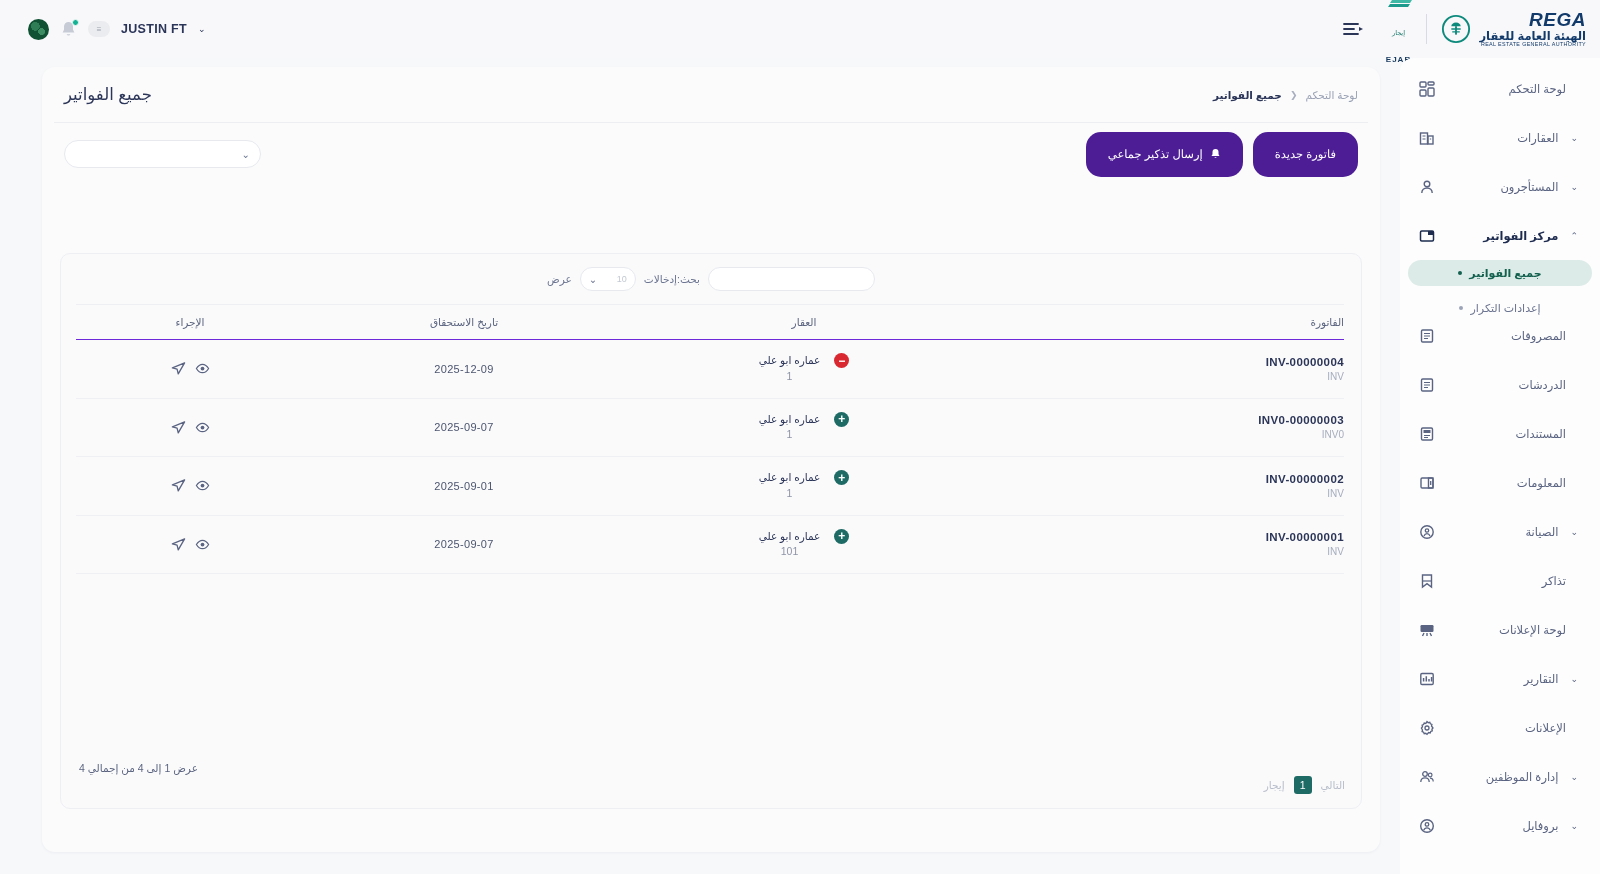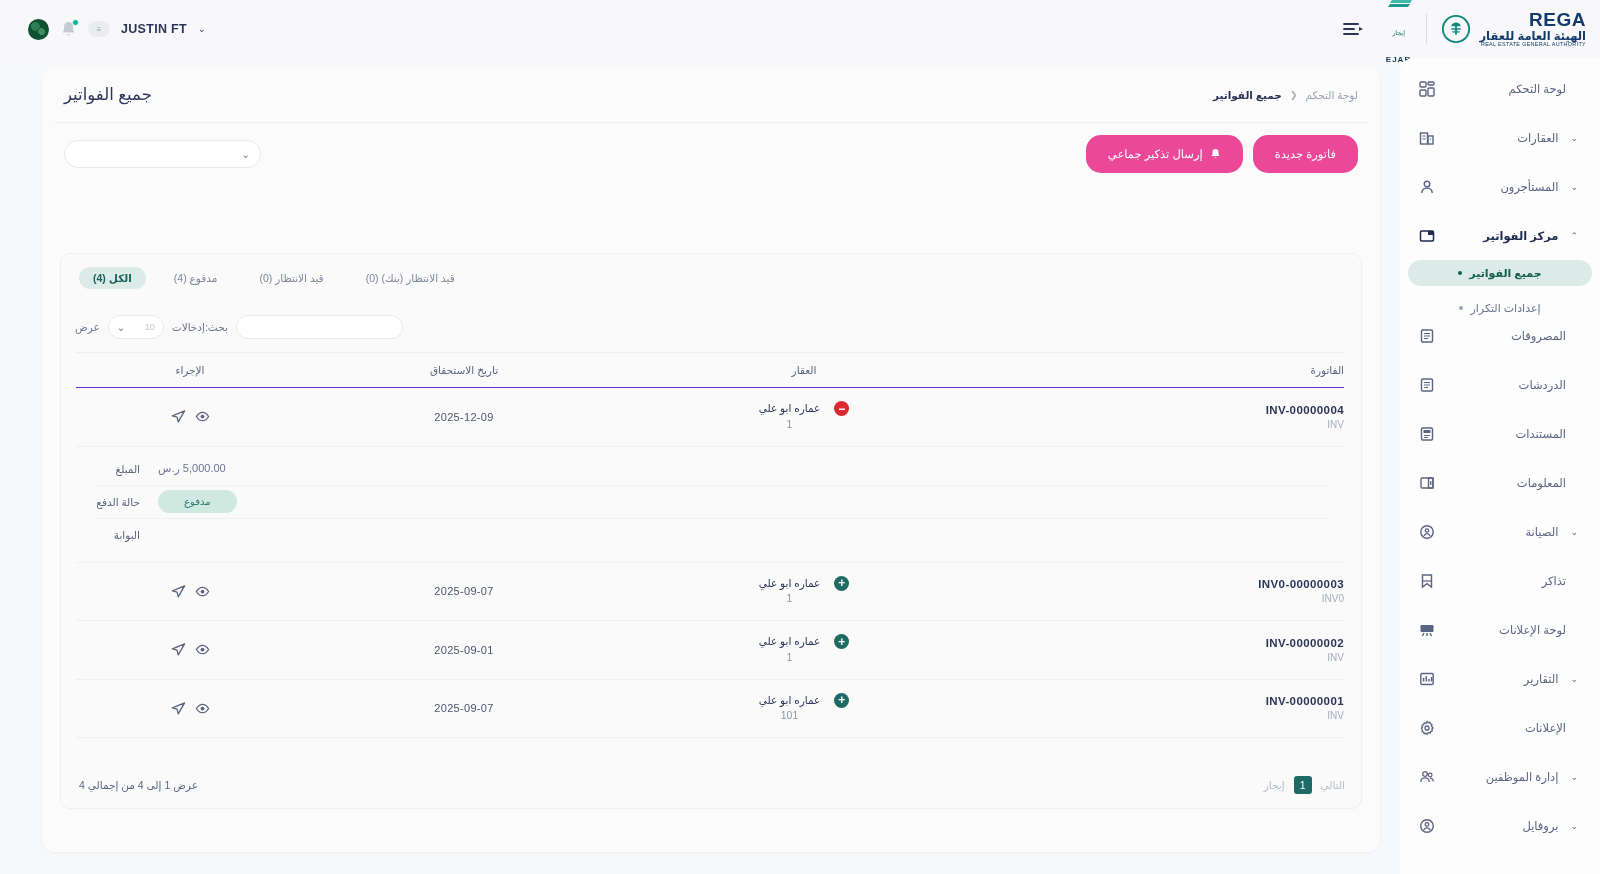--- a/index.html
+++ b/index.html
@@ -19,21 +19,21 @@
   }
   .topbar-right {
     position: absolute; right: 14px; top: 0; height: 58px;
     display: flex; align-items: center; gap: 14px;
   }
   .rega-logo { display: flex; align-items: center; gap: 9px; }
   .rega-mark { width: 30px; height: 30px; }
   .rega-texts { display: flex; flex-direction: column; line-height: 1.05; }
   .rega-en {
     font-size: 19px; font-weight: bold; color: #123a6b;
-    letter-spacing: .5px; font-family: "Liberation Sans", sans-serif;
+    letter-spacing: .5px; font-family: "Liberation Sans", sans-serif; font-style: italic;
   }
   .rega-ar { font-size: 11.5px; font-weight: bold; color: #123a6b; }
   .rega-sub { font-size: 5.4px; color: #123a6b; letter-spacing: .35px; }
   .vdiv { width: 1px; height: 30px; background: #d8dbe2; }
   .ejar-logo { display: flex; flex-direction: column; align-items: center; gap: 18px; }
   .ejar-ar { font-size: 6.5px; color: #14766a; letter-spacing: .4px; }
   .ejar-en { font-size: 8px; color: #173a5e; font-weight: bold; letter-spacing: 1px; }
   .hamburger {
     width: 22px; height: 18px; margin-right: 8px; margin-left: 10px;
     cursor: pointer;
@@ -140,22 +140,22 @@
   }
   .sel-box {
     width: 197px; height: 28px; background: #fff;
     border: 1px solid #e7e9ee; border-radius: 14px;
     display: flex; align-items: center; padding: 0 10px;
     cursor: pointer;
   }
   .sel-caret { font-size: 10px; color: #6b7490; }
   .btn-group { display: flex; align-items: center; gap: 10px; flex-direction: row-reverse; }
   .btn {
-    height: 38px; border-radius: 15px; border: none;
-    background: #ec4899; color: #fff; font-size: 11.5px;
+    height: 45px; border-radius: 15px; border: none;
+    background: #4c1d95; color: #fff; font-size: 11.5px;
     display: flex; align-items: center; justify-content: center;
     gap: 7px; padding: 0 22px; cursor: pointer;
     font-family: "Liberation Sans", sans-serif;
     flex-direction: row-reverse;
   }
 
   
   .panel {
     position: absolute; top: 186px; right: 18px;
     width: 1302px; height: 556px;
@@ -167,21 +167,21 @@
     gap: 14px; padding: 0 18px; flex-direction: row-reverse;
   }
   .tab {
     font-size: 10.5px; color: #7e869a; padding: 5px 14px;
     border-radius: 13px; cursor: pointer; white-space: nowrap;
   }
   .tab.active { background: #dcebe7; color: #17635b; font-weight: bold; }
 
   .ctrls {
     height: 50px; padding: 0 14px; display: flex; align-items: center;
-    justify-content: flex-start; flex-direction: row-reverse;
+    justify-content: center; flex-direction: row-reverse;
   }
   .show-wrap { display: flex; align-items: center; gap: 8px; flex-direction: row-reverse; font-size: 10.5px; color: #6b7490; }
   .mini-sel {
     width: 56px; height: 24px; border: 1px solid #e7e9ee; border-radius: 13px;
     background: #fff; display: flex; align-items: center; justify-content: space-between;
     padding: 0 8px; cursor: pointer; flex-direction: row-reverse;
   }
   .mini-sel-val { font-size: 9px; color: #c3c8d2; }
   .search-wrap { display: flex; align-items: center; gap: 8px; flex-direction: row-reverse; font-size: 10.5px; color: #6b7490; }
   .search-input {
@@ -241,21 +241,21 @@
   .d-label { font-size: 10.5px; color: #5c6580; min-width: 46px; text-align: right; }
   .d-val { font-size: 11px; color: #6b7490; }
   .badge-paid {
     background: #cfe8e0; color: #2d7a6c; font-size: 10px;
     border-radius: 12px; padding: 6px 26px;
   }
 
   
   .panel-foot {
     position: absolute; bottom: 0; left: 0; width: 1302px; height: 46px;
-    display: flex; align-items: center; justify-content: space-between;
+    display: flex; justify-content: space-between;
     padding: 0 18px; flex-direction: row-reverse;
   }
   .foot-info { font-size: 10.5px; color: #5c6580; }
   .pager { display: flex; align-items: center; gap: 9px; flex-direction: row-reverse; }
   .pg-txt { font-size: 10.5px; color: #b7bdca; cursor: pointer; }
   .pg-num {
     width: 18px; height: 18px; border-radius: 3px; background: #1e6b66;
     color: #fff; font-size: 10.5px; display: flex; align-items: center;
     justify-content: center; cursor: pointer;
   }
@@ -528,26 +528,20 @@
           </svg>
         </button>
         <button class="btn">
           <span>فاتورة جديدة</span>
         </button>
       </div>
     </div>
 
     <div class="panel">
 
-      <div class="tabs">
-        <div class="tab active">الكل (4)</div>
-        <div class="tab">مدفوع (4)</div>
-        <div class="tab">قيد الانتظار (0)</div>
-        <div class="tab">قيد الانتظار (بنك) (0)</div>
-      </div>
 
       <div class="ctrls">
         <div class="show-wrap">
           <span>عرض</span>
           <div class="mini-sel">
             <span class="sel-caret">⌄</span>
             <span class="mini-sel-val">10</span>
           </div>
           <span>إدخالات</span>
         </div>
@@ -588,38 +582,20 @@
                 <svg class="act-ico" viewBox="0 0 16 16">
                   <path d="M14.5 2L1.5 7.4l5 1.3 1.2 5z" fill="none" stroke="currentColor" stroke-width="1.4" stroke-linejoin="round"></path>
                 </svg>
                 <svg class="act-ico" viewBox="0 0 16 16">
                   <path d="M8 3.5C4.2 3.5 1.5 8 1.5 8s2.7 4.5 6.5 4.5S14.5 8 14.5 8 11.8 3.5 8 3.5z" fill="none" stroke="currentColor" stroke-width="1.3"></path>
                   <circle cx="8" cy="8" r="2" fill="currentColor"></circle>
                 </svg>
               </div>
             </td>
           </tr>
-          <tr class="detail">
-            <td colspan="4">
-              <div class="detail-inner">
-                <div class="d-row">
-                  <span class="d-label">المبلغ</span>
-                  <span class="d-val">5,000.00 ر.س</span>
-                </div>
-                <div class="d-row">
-                  <span class="d-label">حالة الدفع</span>
-                  <span class="badge-paid">مدفوع</span>
-                </div>
-                <div class="d-row">
-                  <span class="d-label">البوابة</span>
-                  <span class="d-val"></span>
-                </div>
-              </div>
-            </td>
-          </tr>
 
           <tr>
             <td class="c-inv">
               <div class="inv-no">INV0-00000003</div>
               <div class="inv-sub">INV0</div>
             </td>
             <td class="c-prop">
               <div class="prop-cell">
                 <div class="prop-txt">
                   <div class="prop-name">عماره ابو علي</div>

